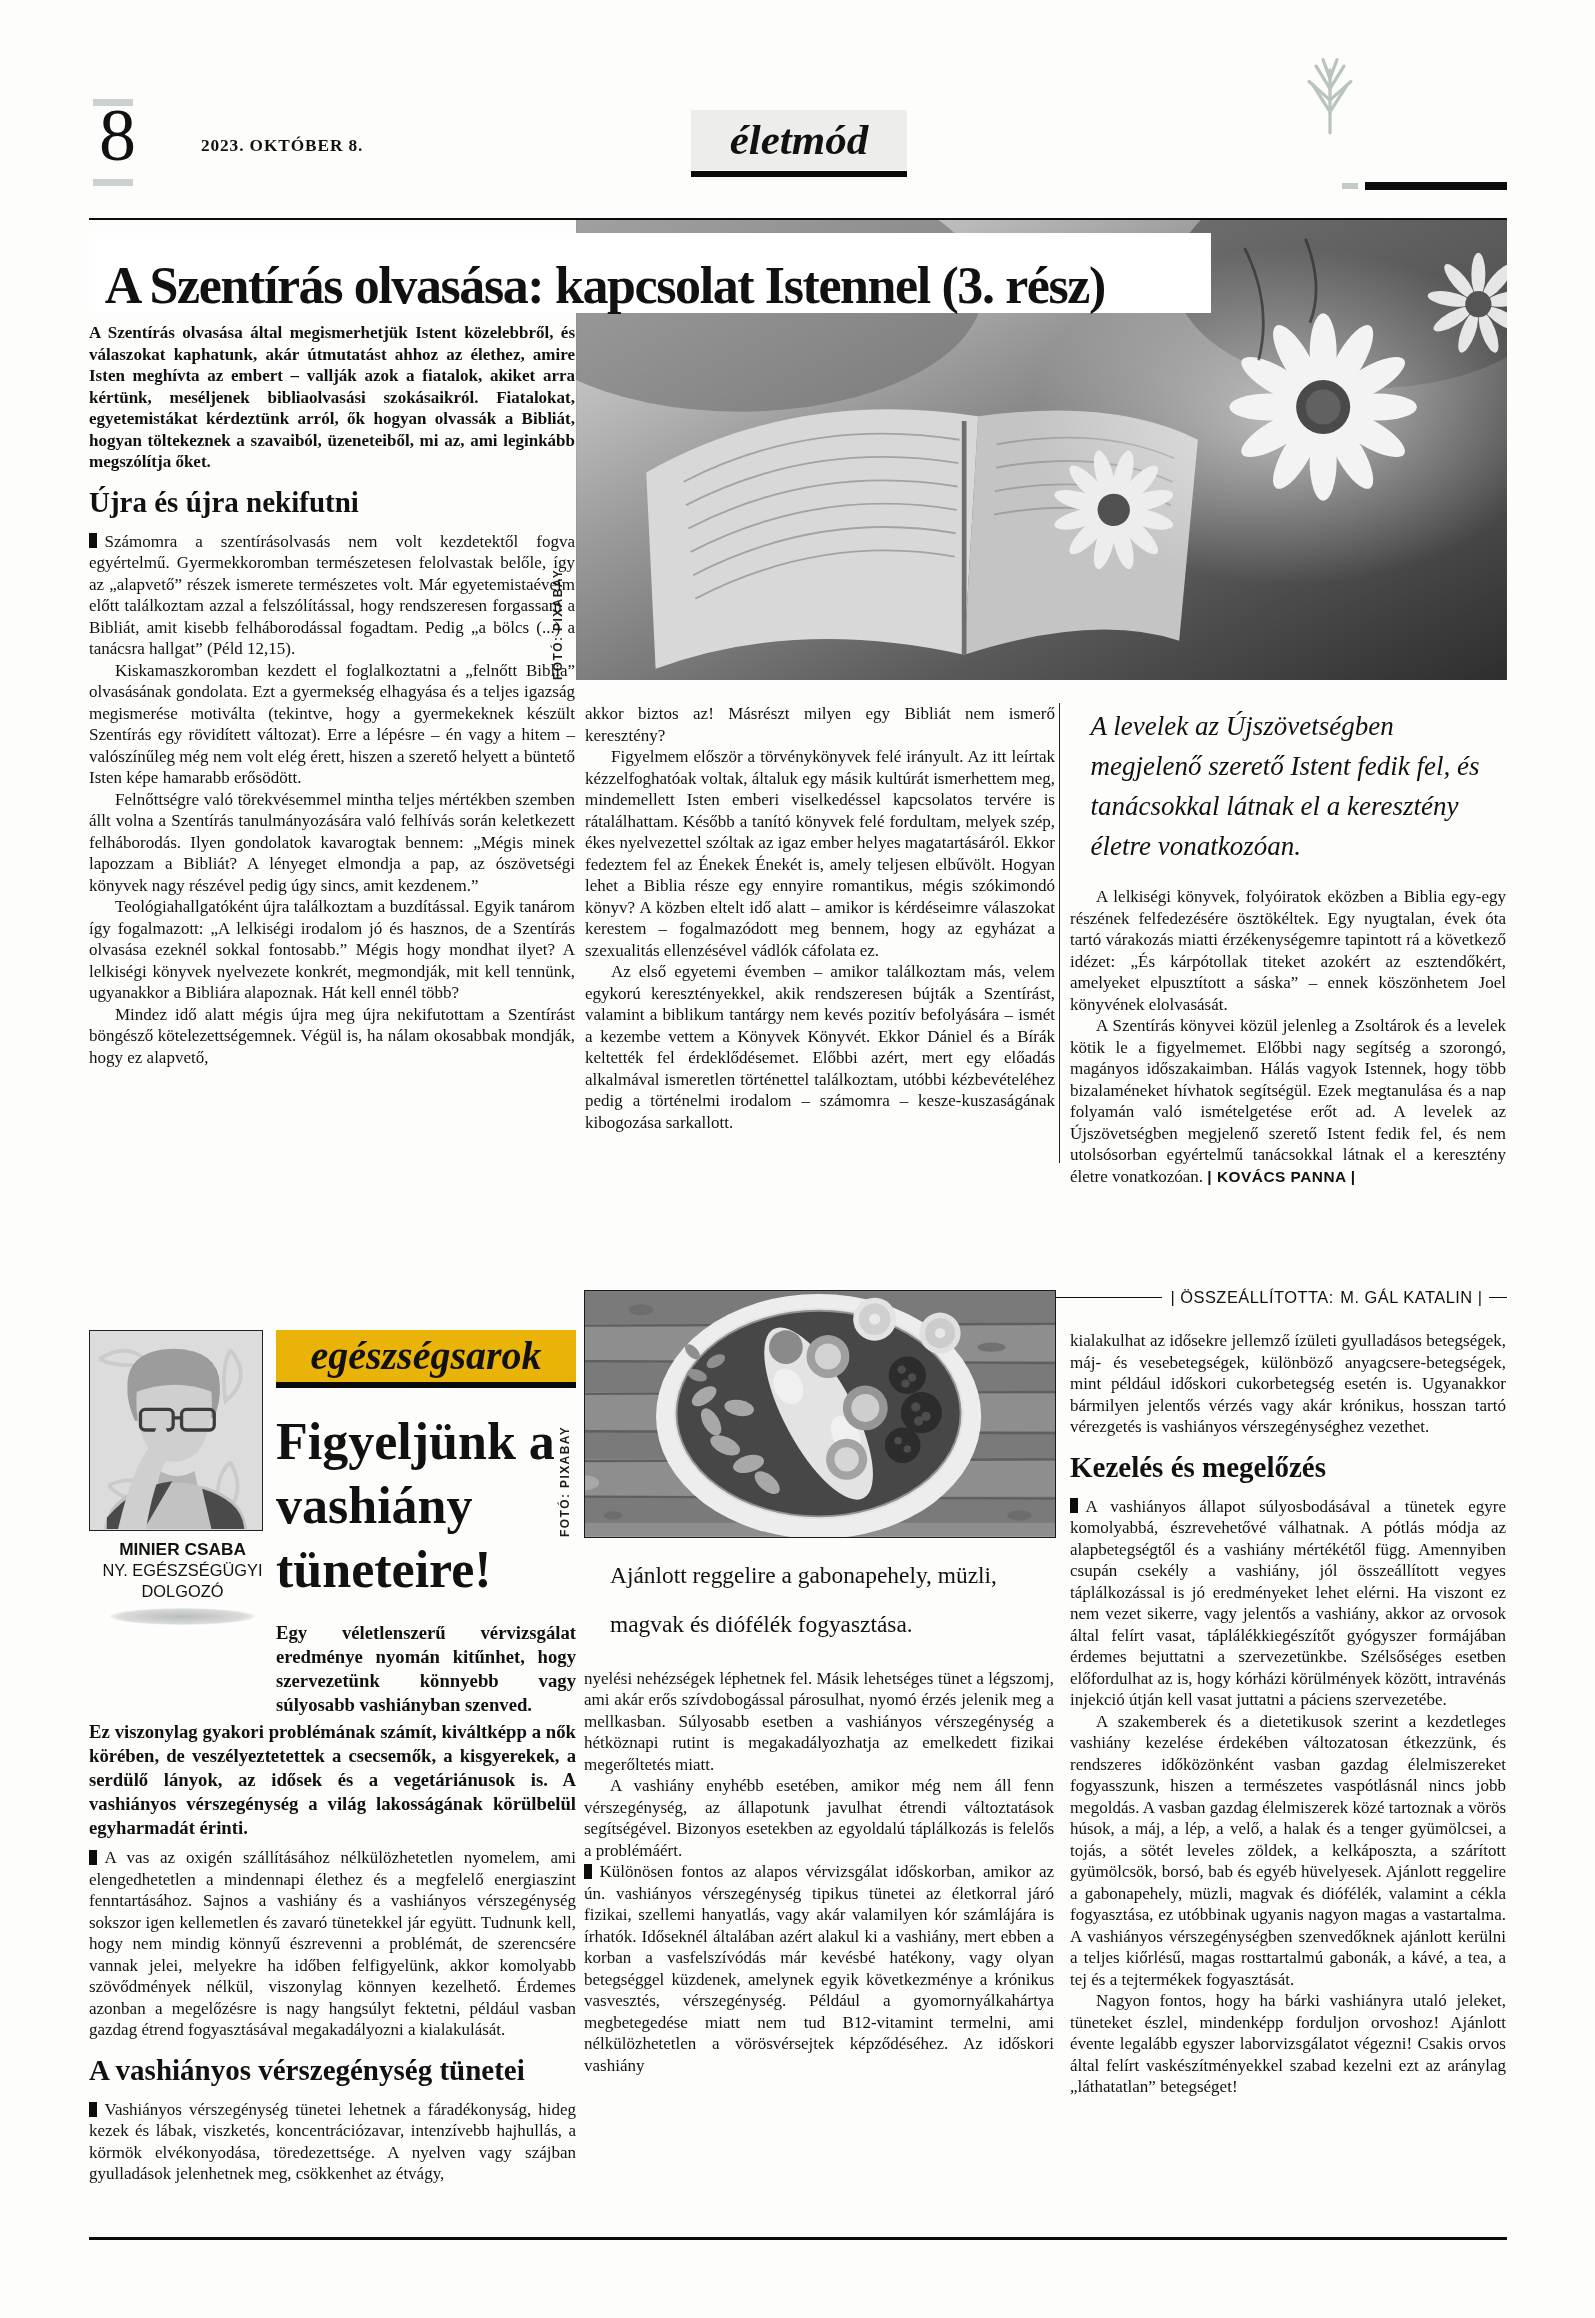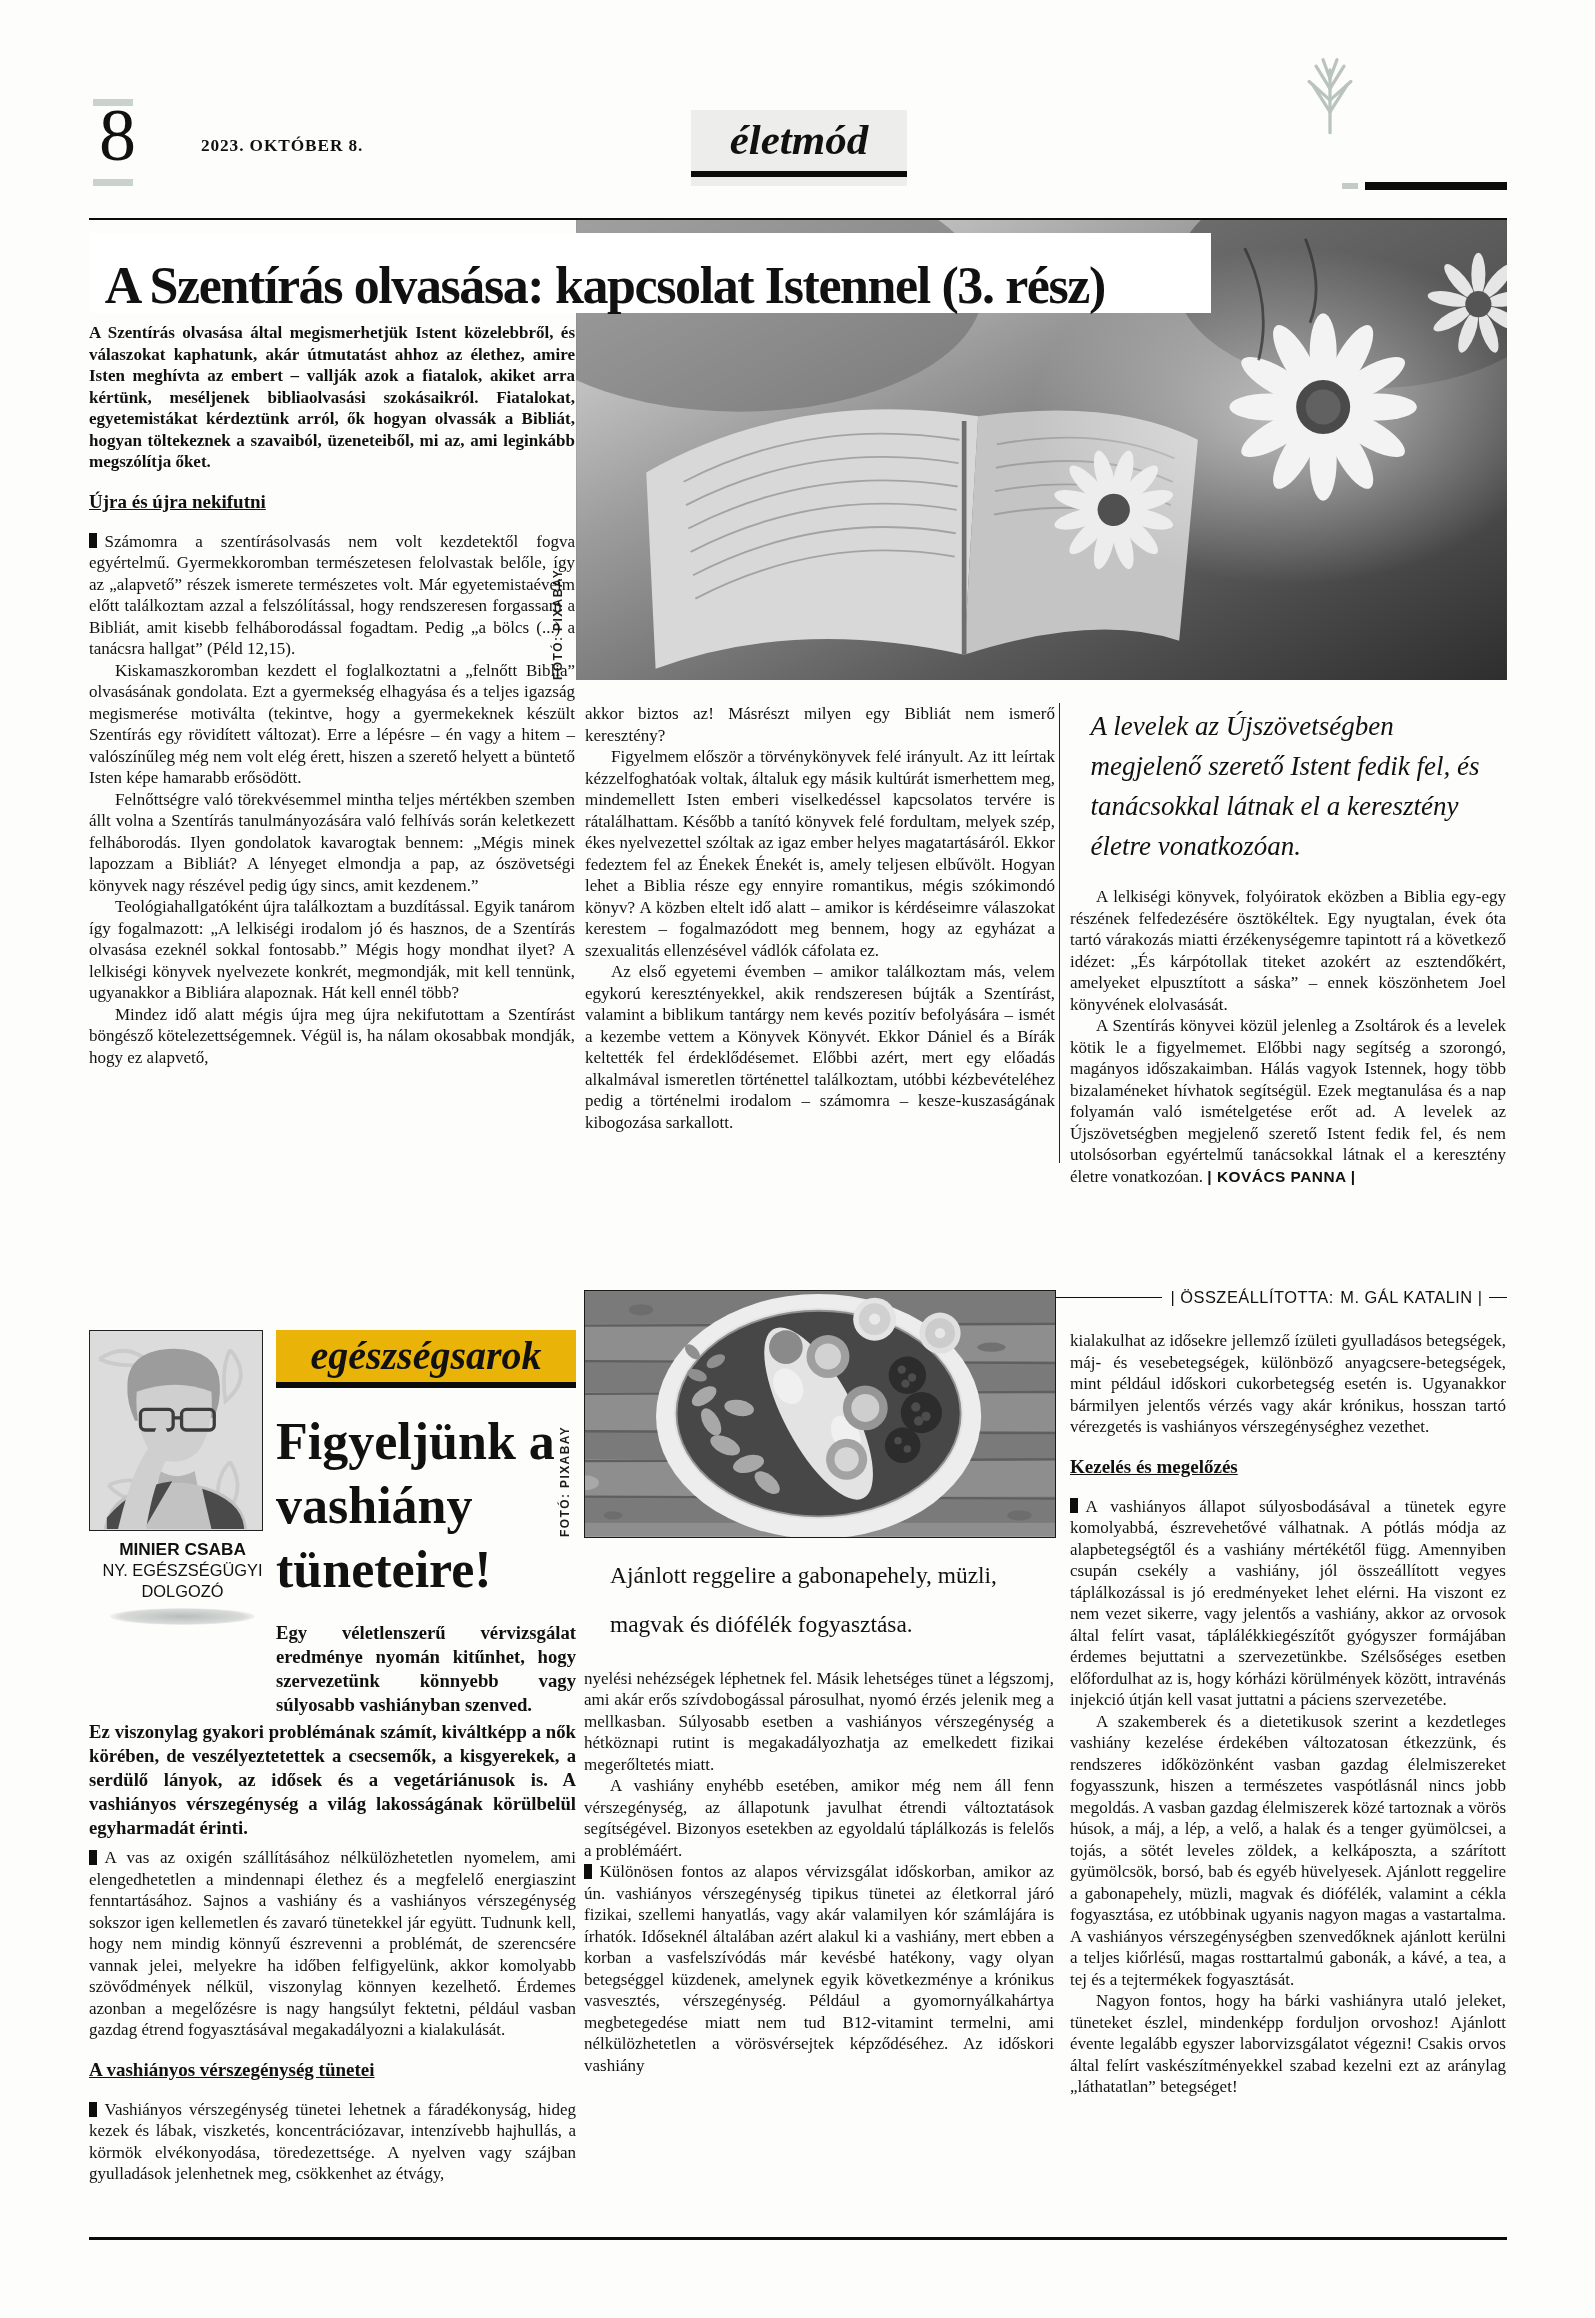--- a/index.html
+++ b/index.html
@@ -4,38 +4,38 @@
 <style>
   html,body{margin:0;padding:0;background:#777;}
   #app{position:relative;width:1595px;height:2319px;background:#fdfdfc;font-family:"Liberation Serif",serif;color:#111;overflow:hidden;}
   .abs{position:absolute;}
   
   .folio-bar{width:40px;height:6.5px;background:#c9d2ce;}
   #folio-num{left:92px;top:96px;width:51px;text-align:center;font-size:74px;line-height:79px;font-weight:400;}
   #folio-bar-top{left:93px;top:99px;}
   #folio-bar-bot{left:93px;top:179px;}
   #pub-date{left:201px;top:136px;font-size:17.3px;font-weight:bold;letter-spacing:0.9px;}
-  #section-box{left:691px;top:110px;width:216px;height:76px;background:#ededeb;text-align:center;}
+  #section-box{left:691px;top:110px;width:216px;height:60px;background:#ededeb;text-align:center;}
   #section-box .lbl{font-size:43px;line-height:60px;font-weight:bold;font-style:italic;}
   #section-rule{left:691px;top:171px;width:216px;height:5.6px;background:#0b0b0b;}
   #masthead{left:1225px;top:95px;width:282px;text-align:right;font-size:73px;line-height:89px;font-style:italic;letter-spacing:-1.4px;}
   #masthead-underline{left:1365px;top:182px;width:142px;height:7.5px;background:#0b0b0b;}
   #masthead-square{left:1342px;top:183px;width:16px;height:5.6px;background:#c2cbc6;}
   #wheat{left:1295px;top:56px;}
   #top-rule{left:89px;top:218px;width:1418px;height:2.3px;background:#0b0b0b;}
   
   #photo-book{left:576px;top:220px;width:931px;height:460px;overflow:hidden;background:#5a5a5a;}
   .vcredit{font-family:"Liberation Sans",sans-serif;font-size:12px;font-weight:bold;letter-spacing:1.4px;color:#1c1c1c;writing-mode:vertical-rl;transform:rotate(180deg);white-space:nowrap;}
   #credit-book{left:551px;top:493px;height:187px;}
   #credit-bowl{left:558px;top:1341px;height:196px;}
   #headline-box{left:89px;top:233px;width:1122px;height:80px;background:#fff;}
   #headline-box h1{margin:12px;padding:7.5px 9.3px 0 3.7px;font-size:52px;line-height:65px;font-weight:bold;letter-spacing:-1.4px;white-space:nowrap;}
   #r-col1{left:89px;top:322px;width:486px;}
   .lead{font-size:19.6px;line-height:25px;font-weight:bold;text-align:justify;margin:0 0 13px 0;}
-  h2.subhead{font-size:19px;line-height:34px;font-weight:bold;margin:12px 0 12px 0;white-space:nowrap;text-decoration:underline;}
+  h2.subhead{font-size:29px;line-height:34px;font-weight:bold;margin:12px 0 12px 0;white-space:nowrap;}
   .body p{margin:0;font-size:17px;line-height:21.5px;text-align:justify;}
   .body p.indent{text-indent:26px;}
   .marker{display:inline-block;width:8px;height:15px;background:#0d0d0d;margin-right:7.5px;vertical-align:-1.9px;}
   #r-col2{left:585px;top:703px;width:470px;}
   #r-col3{left:1070px;top:703px;width:436px;}
   #col-rule{left:1059px;top:703px;width:1.4px;height:460px;background:#222;}
   .pullquote{font-size:27px;line-height:40px;font-style:italic;padding-left:20.6px;margin:2.8px 0 20.6px 0;}
   .byline{font-family:"Liberation Sans",sans-serif;font-size:15.4px;font-weight:bold;letter-spacing:0.5px;}
   .byline::before{content:"| ";}
   .byline::after{content:" |";}

